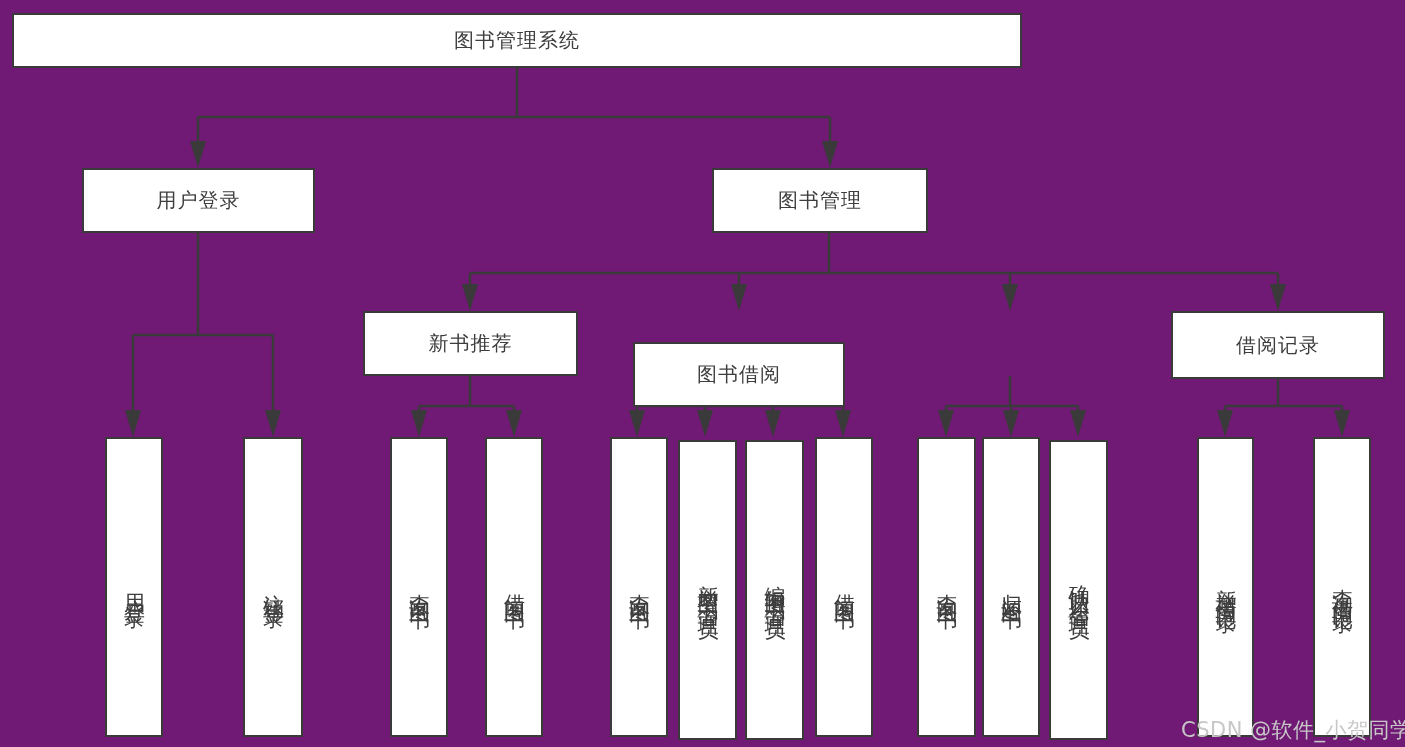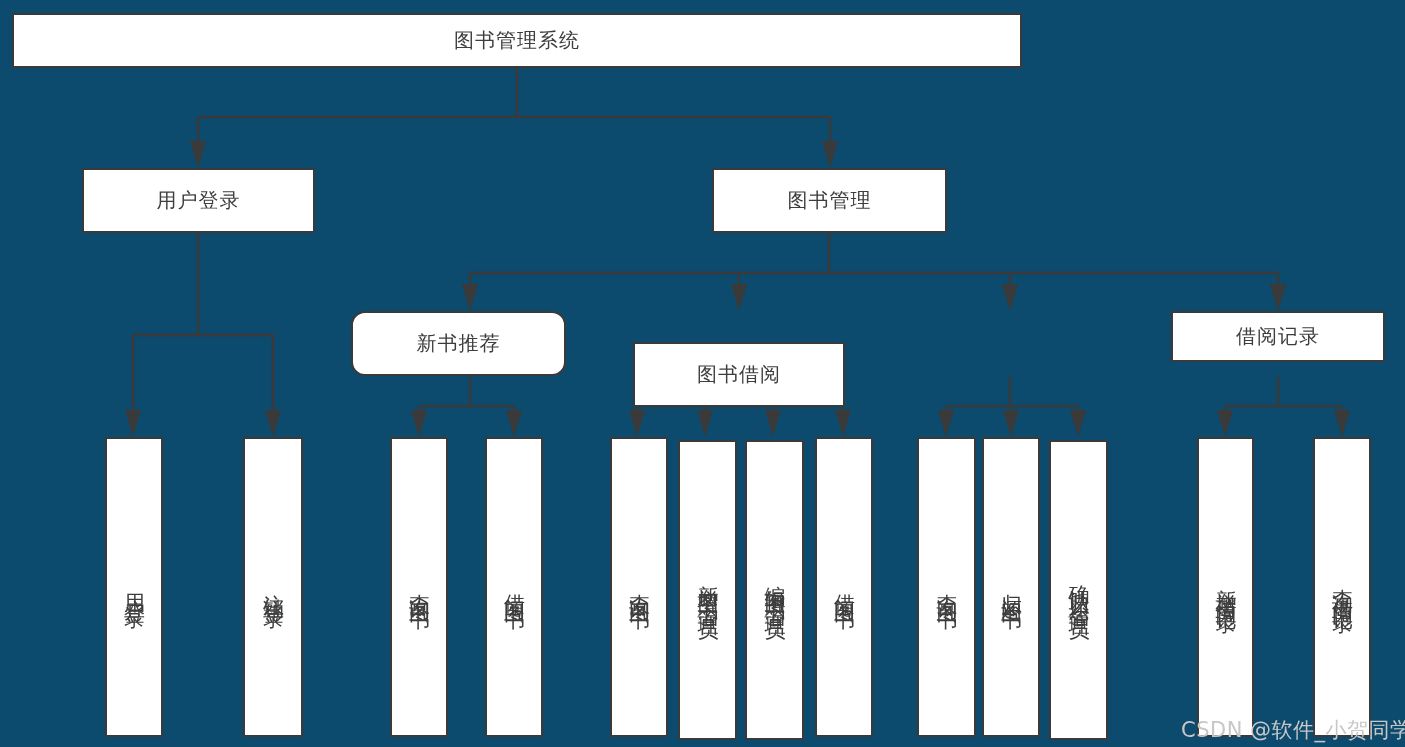--- a/index.html
+++ b/index.html
@@ -2,21 +2,21 @@
 <html><head>
 <meta charset="utf-8">
 <title>图书管理系统</title>
 <style>
   html,body{margin:0;padding:0;background:#ffffff;}
   body{
     width:1405px;height:747px;overflow:hidden;
     font-family:"DejaVu Sans","Liberation Sans",sans-serif;
     color:#3d3d3d;
   }
-  .stage{position:relative;width:1405px;height:747px;background:#0c4a6e;}
+  .stage{position:relative;width:1405px;height:747px;background:#701a75;}
   .wires{position:absolute;left:0;top:0;z-index:1;}
   .box{
     position:absolute;box-sizing:border-box;z-index:2;
     background:#ffffff;border:2.5px solid #3a3a3a;
     display:flex;align-items:center;justify-content:center;
     color:#3d3d3d;text-align:center;
   }
   .h{font-size:20px;letter-spacing:1px;white-space:nowrap;}
   .v{
     writing-mode:vertical-rl;text-orientation:mixed;
@@ -48,25 +48,25 @@
              M629,410 L645,410 L637,437 Z M697,410 L713,410 L705,437 Z
              M765,410 L781,410 L773,437 Z M835,410 L851,410 L843,437 Z
              M938,410 L954,410 L946,437 Z M1003,410 L1019,410 L1011,437 Z
              M1070,410 L1086,410 L1078,437 Z M1217,410 L1233,410 L1225,437 Z
              M1334,410 L1350,410 L1342,437 Z"></path>
   </svg>
 
   <div class="box h" style="left:12px;top:13px;width:1010px;height:55px;">图书管理系统</div>
 
   <div class="box h" style="left:82px;top:168px;width:233px;height:65px;">用户登录</div>
-  <div class="box h" style="left:712px;top:168px;width:235px;height:65px;">图书管理</div>
+  <div class="box h" style="left:712px;top:168px;width:216px;height:65px;">图书管理</div>
 
-  <div class="box h" style="left:351px;top:311px;width:215px;height:65px;border-radius:14px;">新书推荐</div>
+  <div class="box h" style="left:363px;top:311px;width:215px;height:65px;">新书推荐</div>
   <div class="box h" style="left:633px;top:311px;width:212px;height:65px;margin-top:31px;">图书借阅</div>
-  <div class="box h" style="left:1171px;top:311px;width:214px;height:51px;font-family:Liberation Mono, monospace;">借阅记录</div>
+  <div class="box h" style="left:1171px;top:311px;width:214px;height:68px;font-family:Liberation Mono, monospace;">借阅记录</div>
 
   <div class="box v" style="left:105px;top:437px;width:58px;height:300px;">用户登录</div>
   <div class="box v" style="left:243px;top:437px;width:60px;height:300px;">注销登录</div>
 
   <div class="box v" style="left:390px;top:437px;width:58px;height:300px;">查询图书</div>
   <div class="box v" style="left:485px;top:437px;width:58px;height:300px;">借阅图书</div>
 
   <div class="box v" style="left:610px;top:437px;width:58px;height:300px;">查询图书</div>
   <div class="box v" style="left:678px;top:440px;width:59px;height:300px;">新增图书（管理员）</div>
   <div class="box v" style="left:745px;top:440px;width:59px;height:300px;">编辑图书（管理员）</div>

